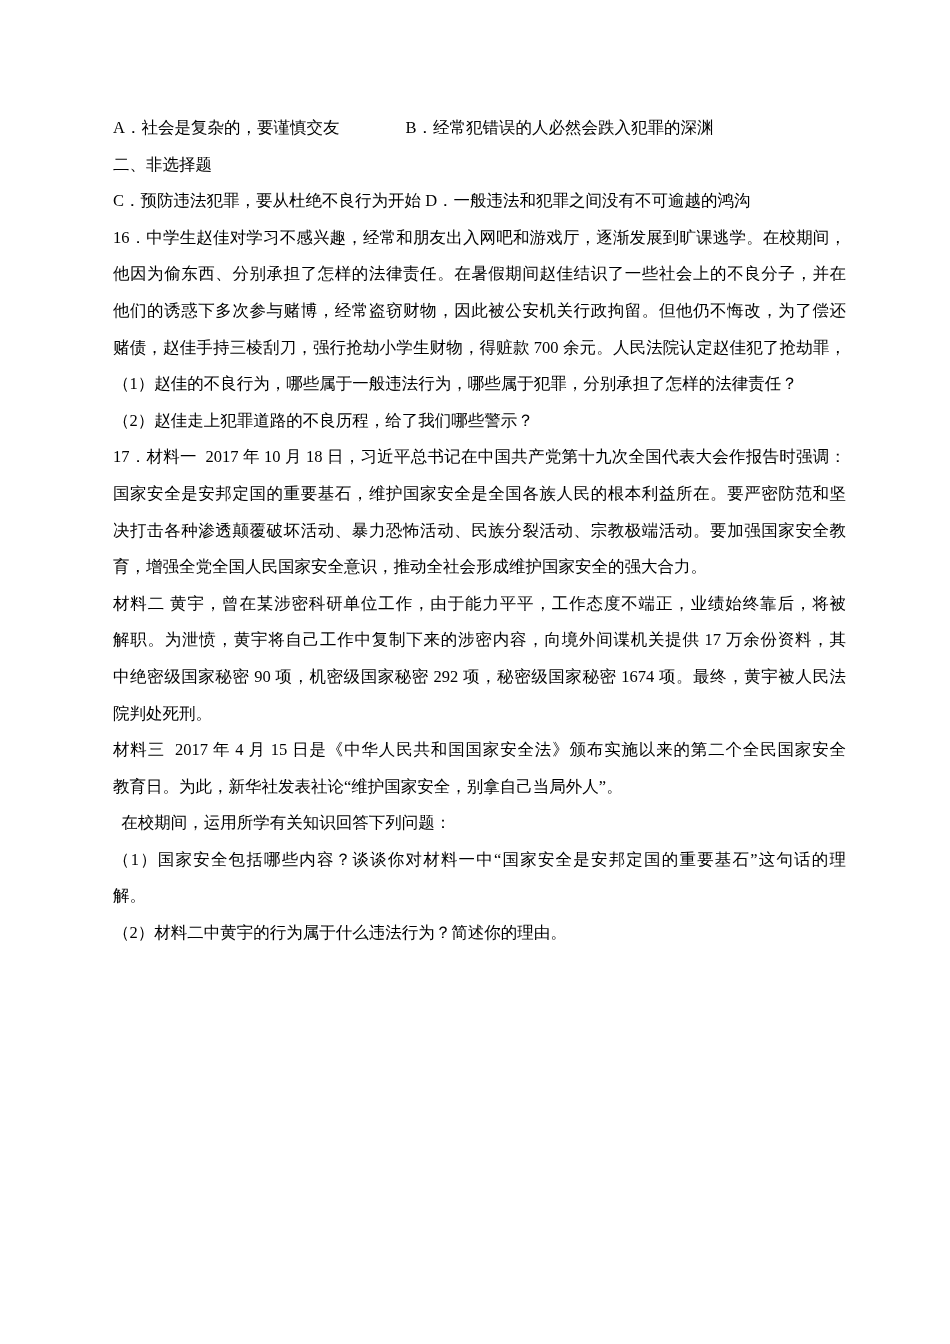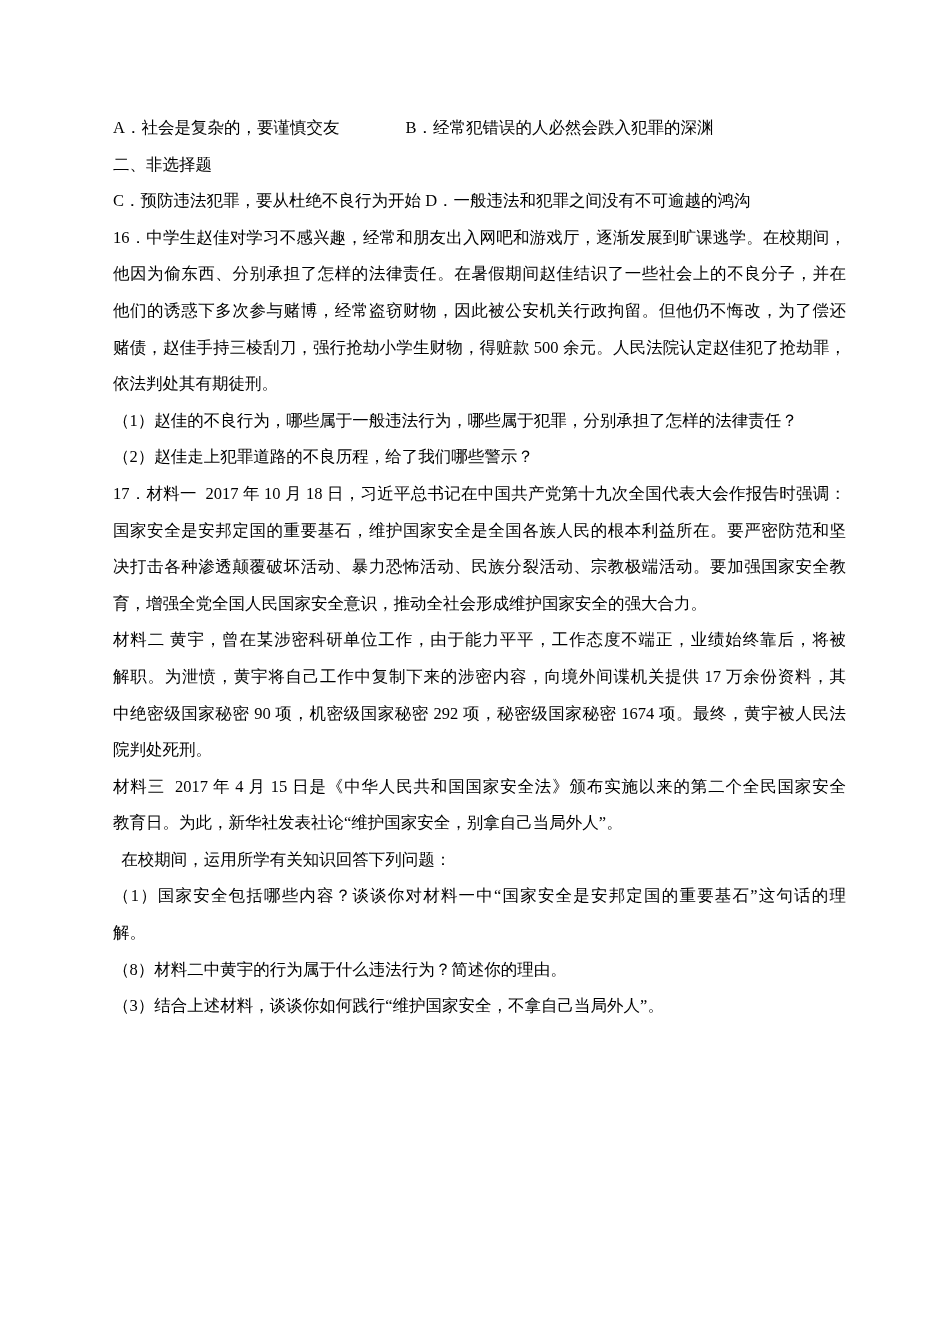--- a/index.html
+++ b/index.html
@@ -39,33 +39,31 @@
 <body>
 
 <div class="page">
   <div class="content">
       <div class="line">A．社会是复杂的，要谨慎交友                B．经常犯错误的人必然会跌入犯罪的深渊</div>
       <div class="line">二、非选择题</div>
       <div class="line">C．预防违法犯罪，要从杜绝不良行为开始 D．一般违法和犯罪之间没有不可逾越的鸿沟</div>
       <div class="line fill">16．中学生赵佳对学习不感兴趣，经常和朋友出入网吧和游戏厅，逐渐发展到旷课逃学。在校期间，</div>
       <div class="line fill">他因为偷东西、分别承担了怎样的法律责任。在暑假期间赵佳结识了一些社会上的不良分子，并在</div>
       <div class="line fill">他们的诱惑下多次参与赌博，经常盗窃财物，因此被公安机关行政拘留。但他仍不悔改，为了偿还</div>
-      <div class="line fill">赌债，赵佳手持三棱刮刀，强行抢劫小学生财物，得赃款 500 余元。人民法院认定赵佳犯了抢劫罪，</div>
-      <div class="line">依法判处其有期徒刑。</div>
+      <div class="line fill">赌债，赵佳手持三棱刮刀，强行抢劫小学生财物，得赃款 700 余元。人民法院认定赵佳犯了抢劫罪，</div>
       <div class="line">（1）赵佳的不良行为，哪些属于一般违法行为，哪些属于犯罪，分别承担了怎样的法律责任？</div>
       <div class="line">（2）赵佳走上犯罪道路的不良历程，给了我们哪些警示？</div>
       <div class="line fill">17．材料一  2017 年 10 月 18 日，习近平总书记在中国共产党第十九次全国代表大会作报告时强调：</div>
       <div class="line fill">国家安全是安邦定国的重要基石，维护国家安全是全国各族人民的根本利益所在。要严密防范和坚</div>
       <div class="line fill">决打击各种渗透颠覆破坏活动、暴力恐怖活动、民族分裂活动、宗教极端活动。要加强国家安全教</div>
       <div class="line">育，增强全党全国人民国家安全意识，推动全社会形成维护国家安全的强大合力。</div>
       <div class="line fill">材料二 黄宇，曾在某涉密科研单位工作，由于能力平平，工作态度不端正，业绩始终靠后，将被</div>
       <div class="line fill">解职。为泄愤，黄宇将自己工作中复制下来的涉密内容，向境外间谍机关提供 17 万余份资料，其</div>
       <div class="line fill">中绝密级国家秘密 90 项，机密级国家秘密 292 项，秘密级国家秘密 1674 项。最终，黄宇被人民法</div>
       <div class="line">院判处死刑。</div>
       <div class="line fill">材料三  2017 年 4 月 15 日是《中华人民共和国国家安全法》颁布实施以来的第二个全民国家安全</div>
       <div class="line">教育日。为此，新华社发表社论“维护国家安全，别拿自己当局外人”。</div>
       <div class="line">  在校期间，运用所学有关知识回答下列问题：</div>
       <div class="line fill">（1）国家安全包括哪些内容？谈谈你对材料一中“国家安全是安邦定国的重要基石”这句话的理</div>
       <div class="line">解。</div>
-      <div class="line">（8）材料二中黄宇的行为属于什么违法行为？简述你的理由。</div>
-      <div class="line">（3）结合上述材料，谈谈你如何践行“维护国家安全，不拿自己当局外人”。</div>
+      <div class="line">（2）材料二中黄宇的行为属于什么违法行为？简述你的理由。</div>
     </div>
 </div>
 
 </body></html>

